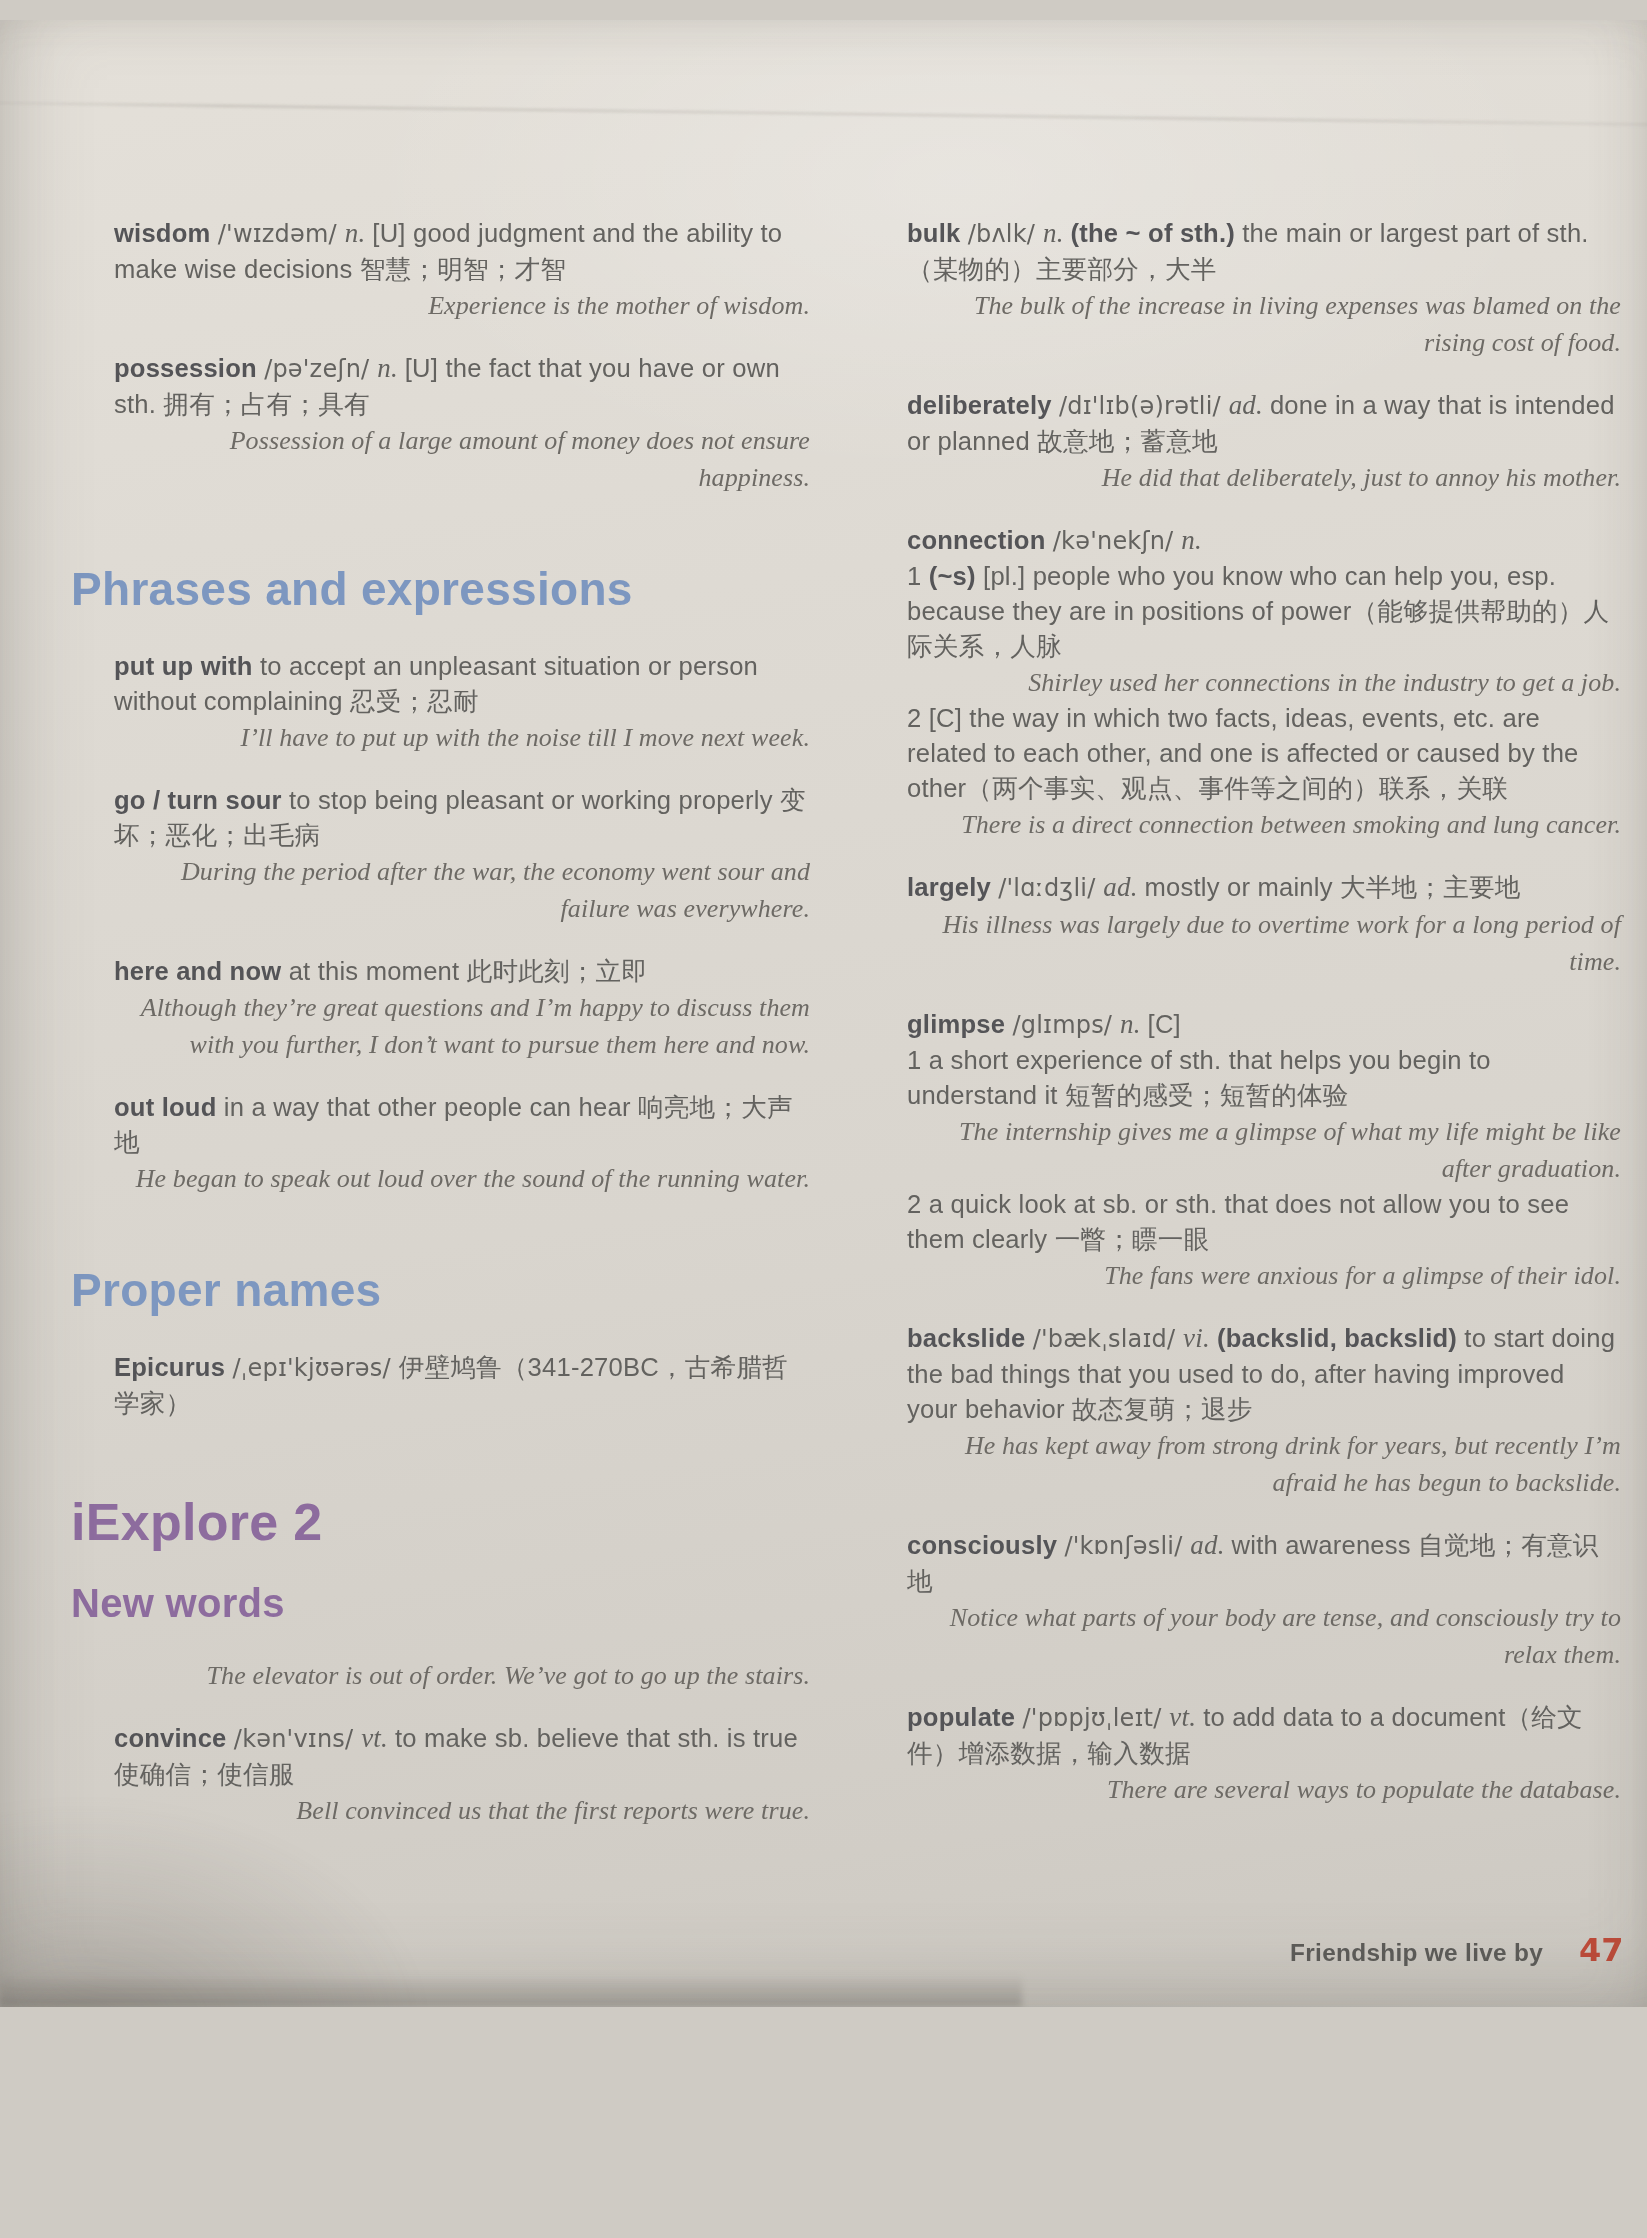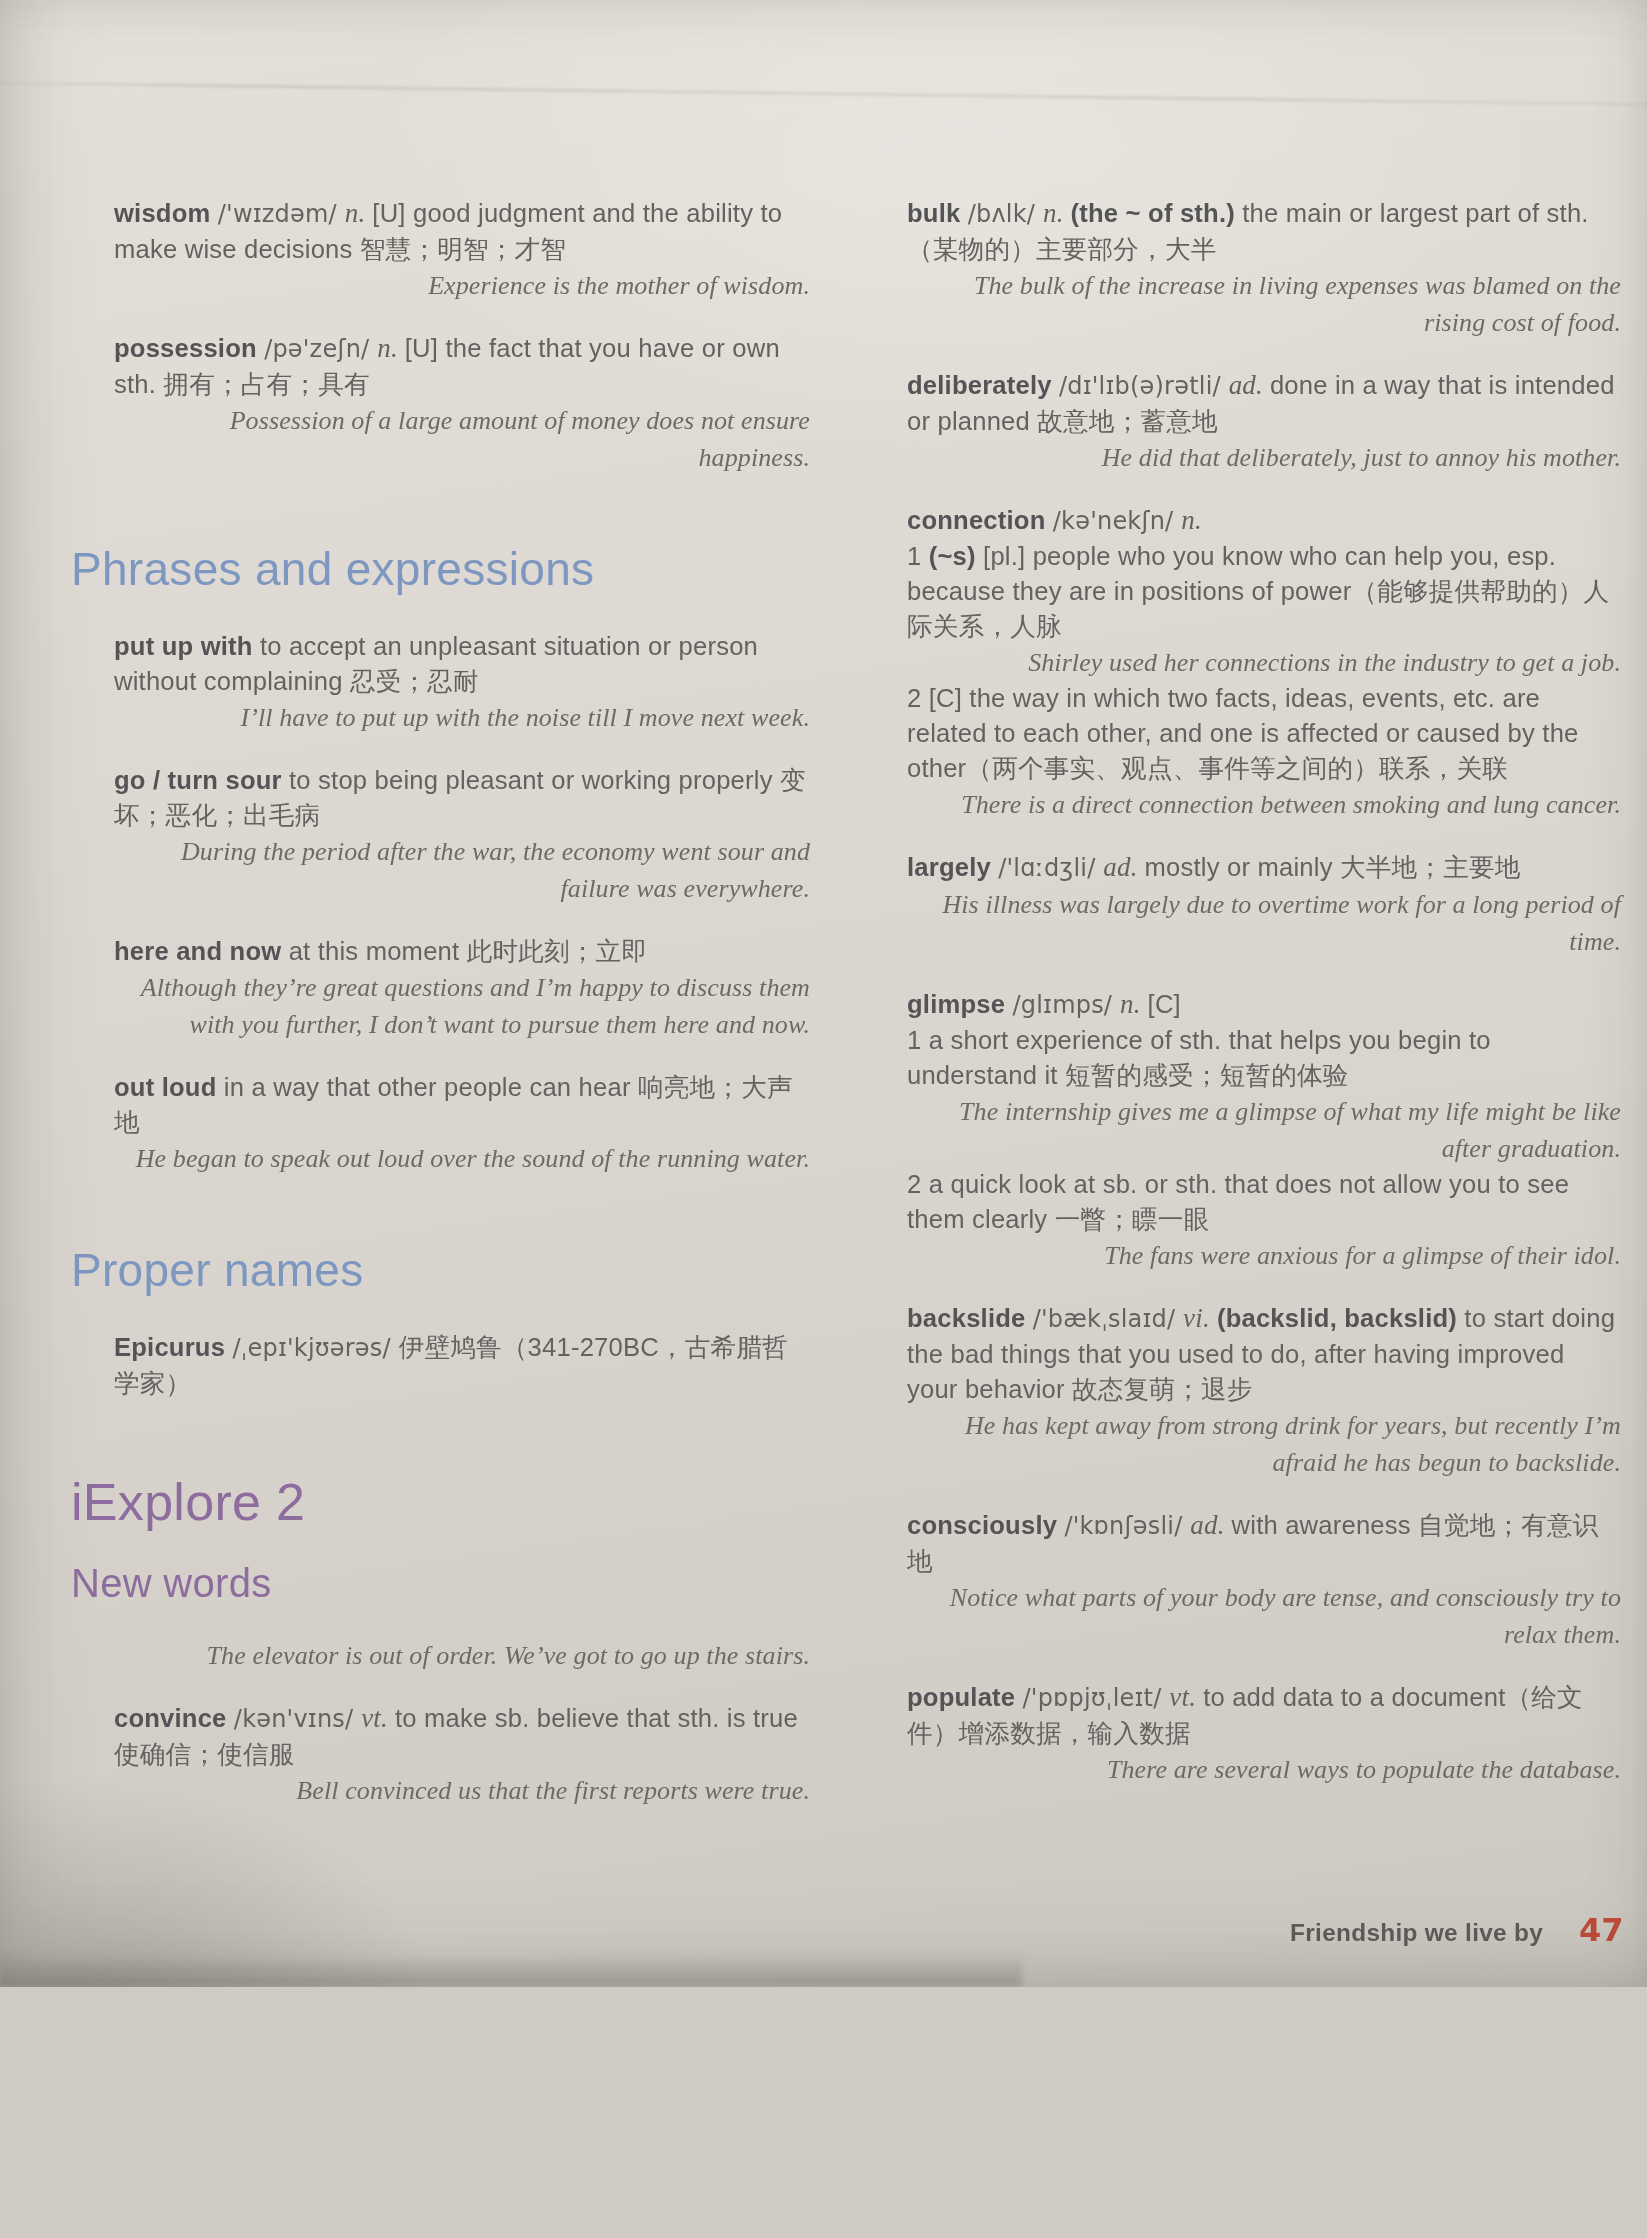--- a/index.html
+++ b/index.html
@@ -4,20 +4,21 @@
 <style>
   html,body{margin:0;padding:0;background:#cfcbc4;}
   .page{
     position:relative;
     width:1648px;height:1987px;
     overflow:hidden;
     font-family:"Liberation Sans",sans-serif;
     background:
       radial-gradient(ellipse 1000px 500px at 58% 8%, rgba(255,255,255,0.22), rgba(255,255,255,0) 60%),
       linear-gradient(172deg,#e4e0d9 0%,#dedad3 30%,#d9d5ce 58%,#d1cdc6 88%,#ccc8c1 100%);
+    margin-top: 20px;
   }
   .vignette{
     position:absolute;inset:0;pointer-events:none;
     box-shadow:
       inset 39px 0 89px -39px rgba(104,99,92,0.30),
       inset -31px 0 72px -42px rgba(104,99,92,0.20),
       inset 0 -50px 94px -44px rgba(104,99,92,0.28),
       inset 0 22px 67px -44px rgba(104,99,92,0.10);
   }
   .crease{
@@ -53,21 +54,21 @@
     letter-spacing:0.1px;
     text-align:right;
   }
   .w{font-weight:bold;color:#54545७;}
   .w{font-weight:bold;color:#545457;}
   .b{font-weight:bold;color:#545457;}
   .ph{font-family:"DejaVu Sans",sans-serif;font-size:24px;}
   .pos{font-family:"Liberation Serif",serif;font-style:italic;font-size:27px;}
   .it{font-family:"Liberation Serif",serif;font-style:italic;font-size:27px;}
 
-  .heading{font-weight:normal;letter-spacing:0.3px;}
+  .heading{font-weight:bold;letter-spacing:0.3px;}
   .h-blue{color:#7d97c0;font-size:46px;margin:66px 0 33px 0;}
   .h-purple-lg{color:#8d6c9e;font-size:52px;margin:71px 0 29px 0;}
   .h-purple{color:#8d6c9e;font-size:40px;margin:0 0 31px 0;}
   .col .heading:first-child{margin-top:0;}
 
   .footer{
     position:absolute;right:24.4px;bottom:38px;
     display:flex;align-items:baseline;gap:36px;
   }
   .running-title{font-size:24.4px;font-weight:bold;color:#5c5b58;letter-spacing:0.3px;}

